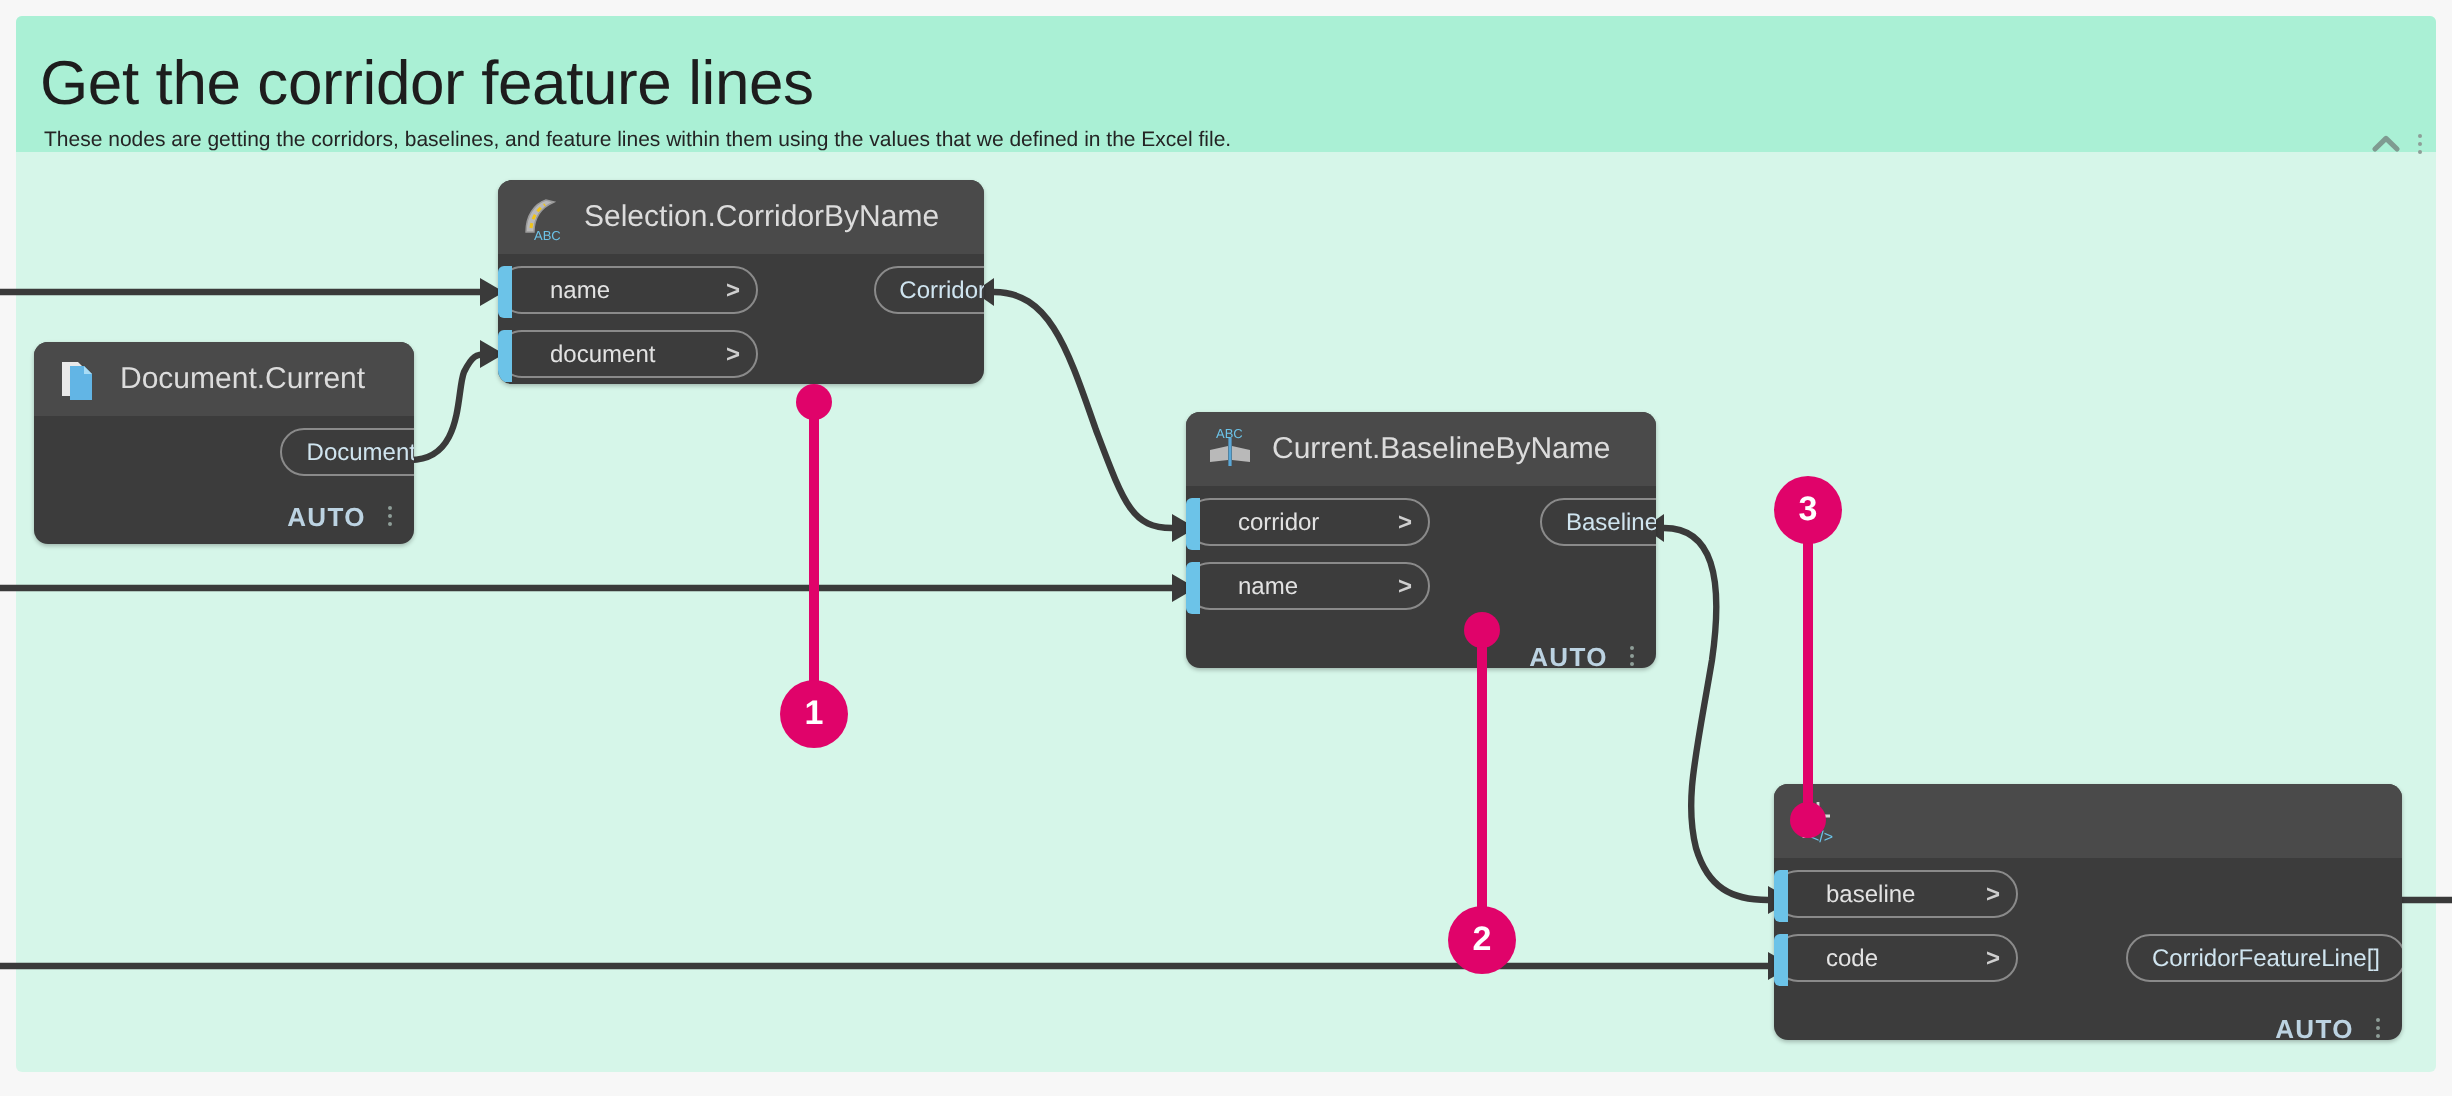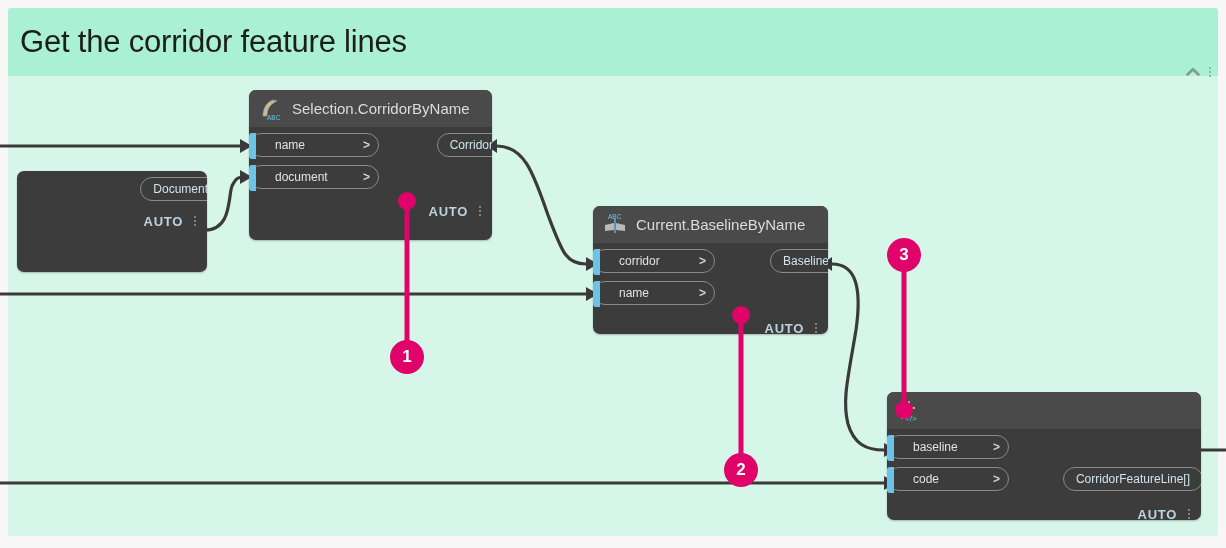--- a/index.html
+++ b/index.html
@@ -109,20 +109,21 @@
   }
 </style>
 </head>
 <body>
 
 <div id="group">
 
   <div id="group-header"></div>
 
   <div id="group-title">Get the corridor feature lines</div>
+  <div id="group-desc">These nodes are getting the corridors, baselines, and feature lines within them using the values that we defined in the Excel file.</div>
 
   <div id="group-collapse">
     <svg width="18" height="16" viewBox="0 0 18 16">
       <path d="M3.5 10.5 L9 5.2 L14.5 10.5" fill="none" stroke="#7f9b91" stroke-width="2.6" stroke-linecap="round" stroke-linejoin="round"></path>
     </svg>
   </div>
 
   <div id="group-menu">
     <span class="vdots">
         <i></i>
@@ -158,21 +159,21 @@
     <path d="M884,443 L896,450 L884,457 Z"></path>
     <path d="M884,476 L896,483 L884,490 Z"></path>
 
     <path d="M497,139 L487,146 L497,153 Z"></path>
     <path d="M205,223 L195,230 L205,237 Z"></path>
     <path d="M832,257 L822,264 L832,271 Z"></path>
     <path d="M1200,443 L1190,450 L1200,457 Z"></path>
   </g>
 </svg>
 
-<div class="node" id="n-selection" style="left:249px;top:90px;width:243px;height:150px;">
+<div class="node" id="n-selection" style="left:249px;top:90px;width:243px;height:102px;">
   <div class="node-header">
     <span class="node-icon">
       <svg width="24" height="24" viewBox="0 0 24 24">
         <path d="M4 19 C4 11, 8 5, 14 3 L18 4 C11 7, 8 12, 8 19 Z" fill="#b9b9b9" stroke="#9a9a9a" stroke-width="0.7"></path>
         <path d="M6.5 17 C7 12, 9.5 8, 13.5 5.2" fill="none" stroke="#f0c419" stroke-width="1.5" stroke-dasharray="2.5 2"></path>
         <text x="8" y="23" font-family="Liberation Sans, sans-serif" font-size="6.5" fill="#6cc3e8">ABC</text>
       </svg>
     </span>
     <span class="node-title">Selection.CorridorByName</span>
   </div>
@@ -201,20 +202,30 @@
       <span class="vdots" style="width:8px;height:14px;">
           <i></i>
           <i></i>
           <i></i>
         </span>
     </div>
   </div>
 </div>
 
 <div class="node" id="n-document" style="left:17px;top:171px;width:190px;height:101px;">
+  <div class="node-header">
+    <span class="node-icon">
+      <svg width="24" height="24" viewBox="0 0 24 24">
+        <path d="M4 3 H12 L16 7 V20 H4 Z" fill="#e9e9e9"></path>
+        <path d="M8 5 H15 L19 9 V22 H8 Z" fill="#62b5e5"></path>
+        <path d="M15 5 V9 H19 Z" fill="#a9dcf5"></path>
+      </svg>
+    </span>
+    <span class="node-title">Document.Current</span>
+  </div>
   <div class="node-body">
     <div class="ports" style="justify-content:flex-end;">
       <div class="out-col" style="margin-right:-14px;">
         <div class="port port-out">
           <span class="port-label">Document</span>
         </div>
       </div>
     </div>
     <div class="node-footer" style="margin-top:8px;">
       <span class="auto">AUTO</span>

